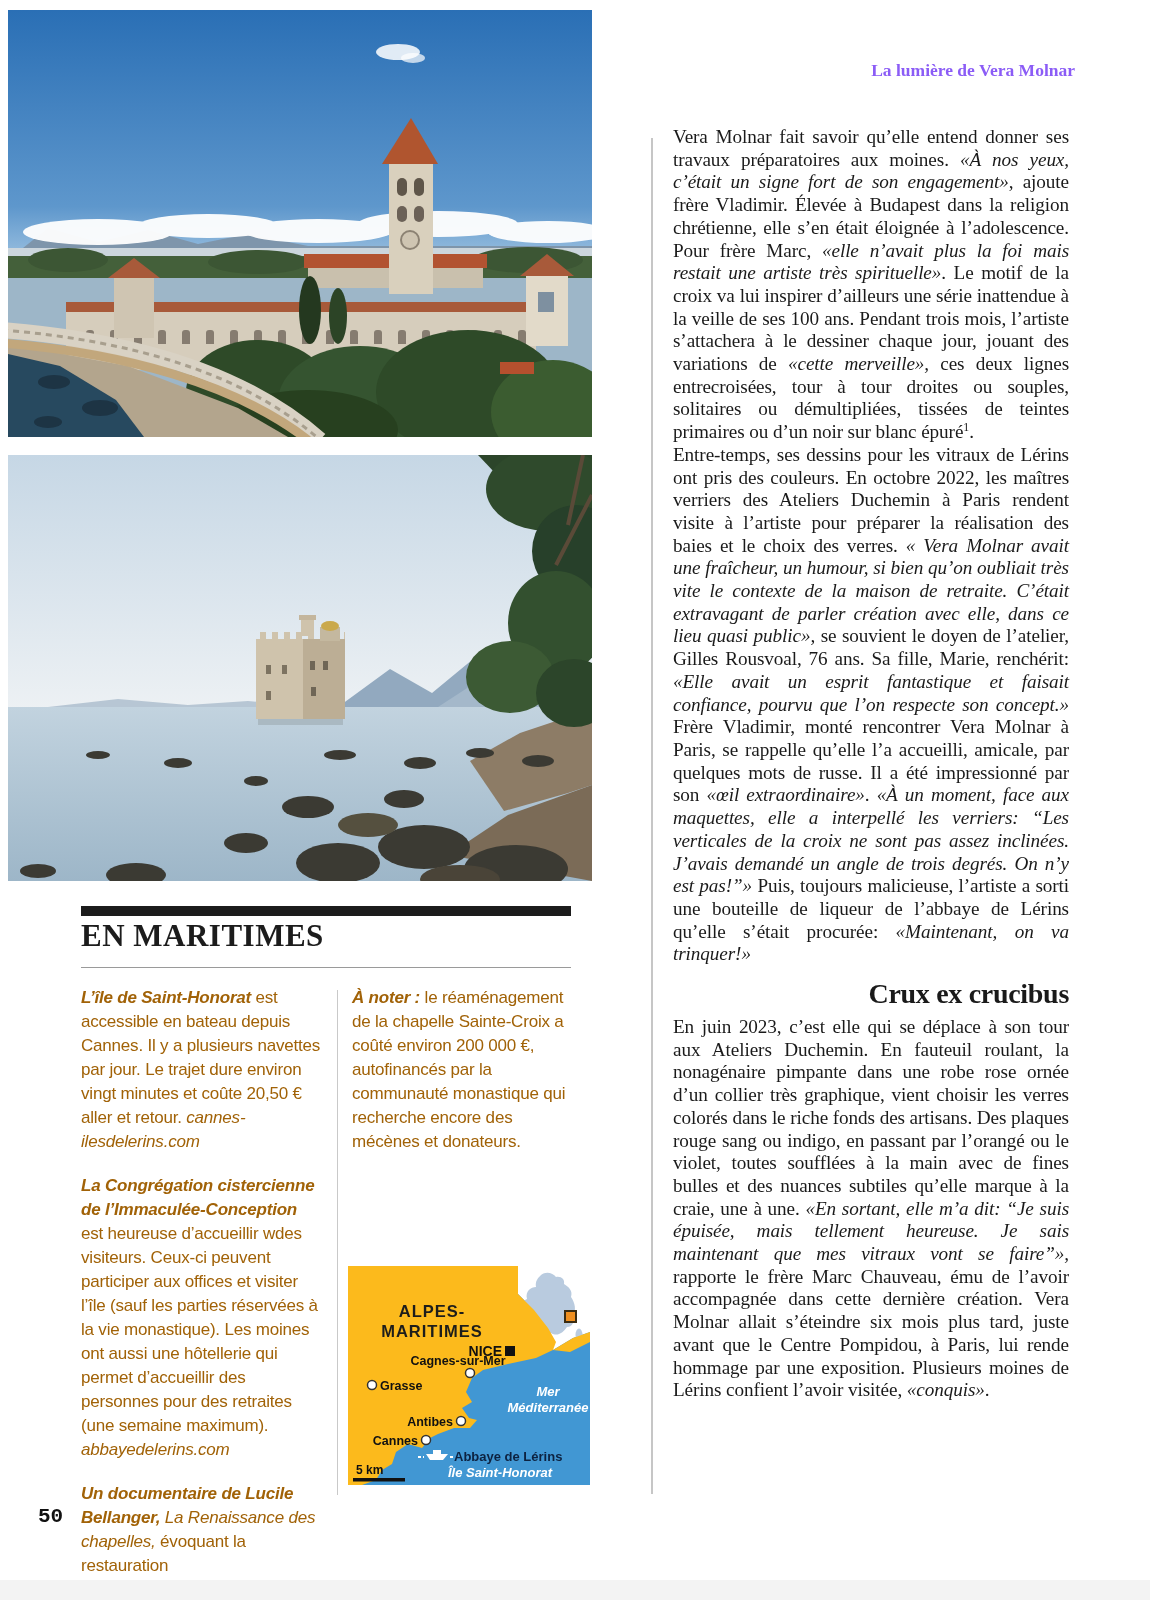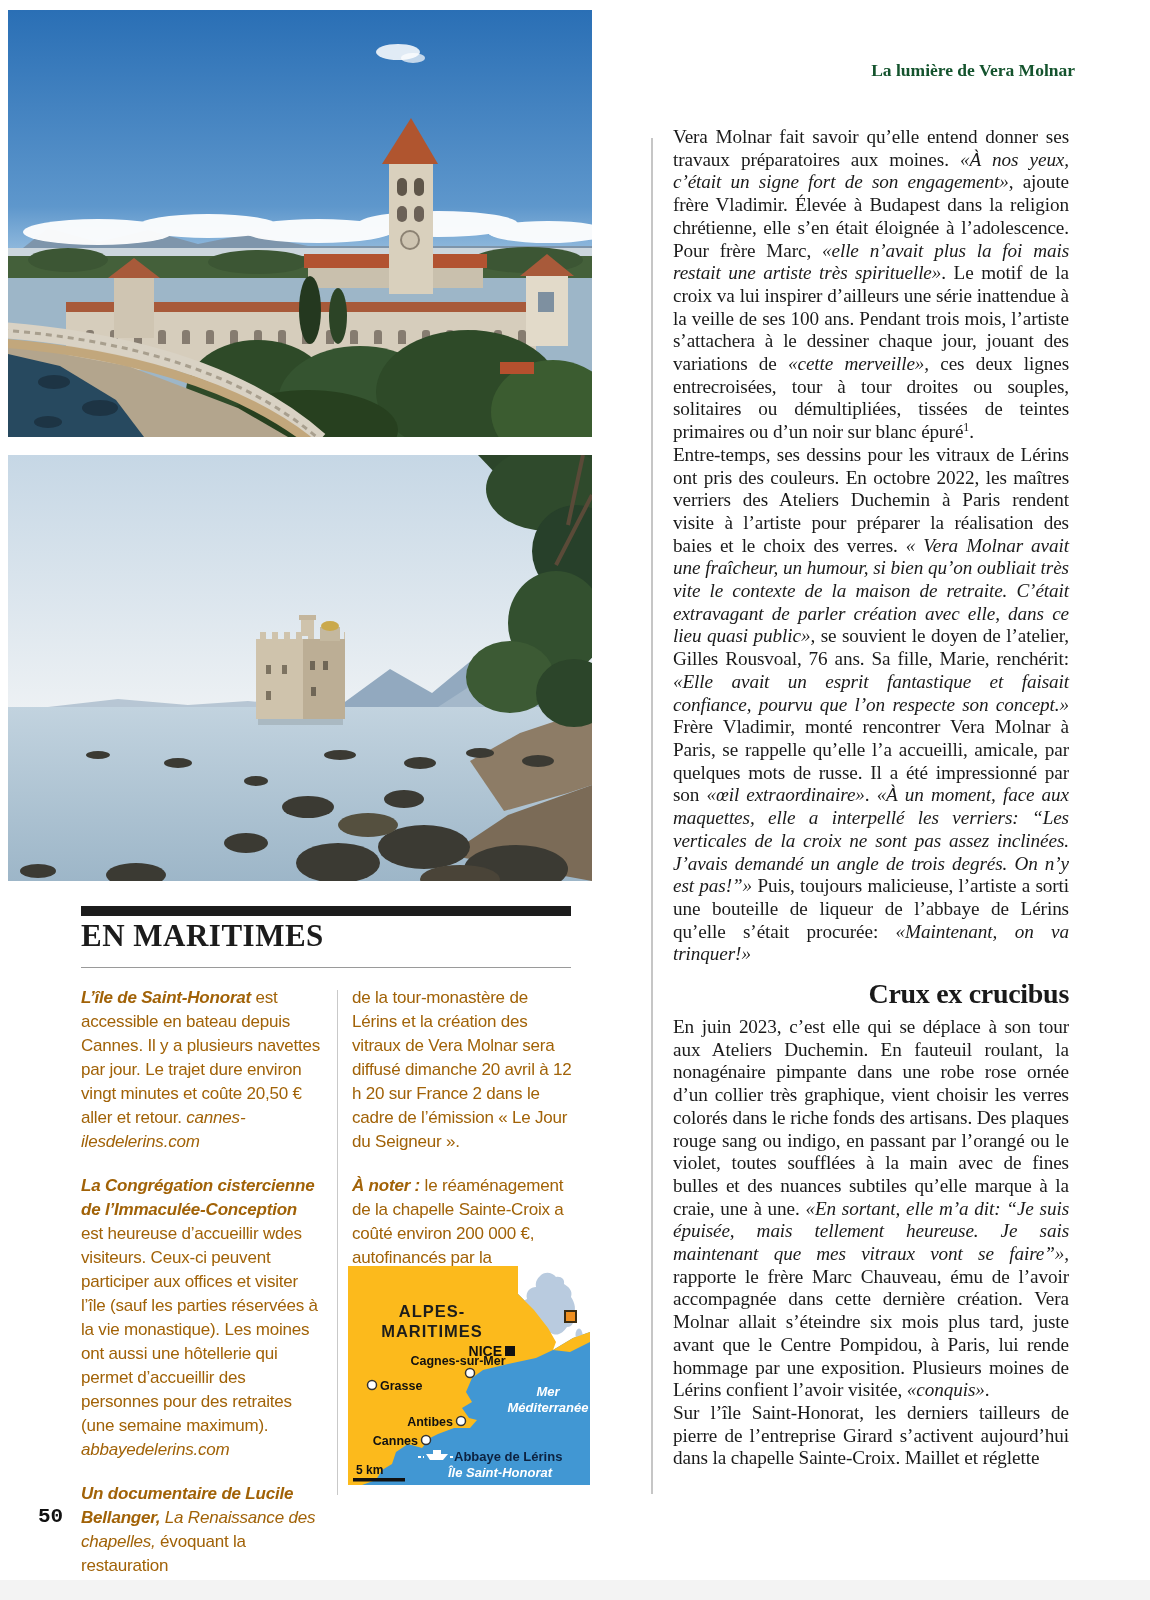--- a/index.html
+++ b/index.html
@@ -1,21 +1,21 @@
 <!DOCTYPE html>
 <html><head>
 <meta charset="utf-8">
 <style>
   html,body{margin:0;padding:0;background:#fff;}
   body{width:1150px;height:1600px;position:relative;overflow:hidden;
        font-family:"Liberation Serif",serif;color:#1a1a1a;}
   .abs{position:absolute;}
   
   .running-head{left:575px;top:60px;width:500px;text-align:right;
-    font-family:"Liberation Serif",serif;font-weight:bold;font-size:17.5px;color:#14532d;}
+    font-family:"Liberation Serif",serif;font-weight:bold;font-size:17.5px;color:#8b5cf6;}
   
   .photo{left:8px;width:584px;overflow:hidden;background:#9db6c8;}
   .photo svg{display:block;}
   
   .article-rule{left:651px;top:138px;width:2px;height:1356px;background:#c6c6c6;}
   .article{left:673px;top:126px;width:396px;font-size:19.2px;line-height:22.7px;
     text-align:justify;letter-spacing:-0.1px;}
   .article p{margin:0;}
   .article .it{font-style:italic;}
   .article sup{font-size:0.62em;vertical-align:super;line-height:0;}
@@ -191,36 +191,34 @@
   <ellipse cx="360" cy="370" rx="30" ry="12" fill="#55503f"></ellipse>
 </svg>
 </div>
 
 <div class="abs article-rule"></div>
 <div class="abs article">
   <p><span>Vera Molnar fait savoir qu’elle entend donner ses travaux préparatoires aux moines. </span><span class="it">«À nos yeux, c’était un signe fort de son engagement»</span><span>, ajoute frère Vladimir. Élevée à Budapest dans la religion chrétienne, elle s’en était éloignée à l’adolescence. Pour frère Marc, </span><span class="it">«elle n’avait plus la foi mais restait une artiste très spirituelle»</span><span>. Le motif de la croix va lui inspirer d’ailleurs une série inattendue à la veille de ses 100 ans. Pendant trois mois, l’artiste s’attachera à le dessiner chaque jour, jouant des variations de </span><span class="it">«cette merveille»,</span><span> ces deux lignes entrecroisées, tour à tour droites ou souples, solitaires ou démultipliées, tissées de teintes primaires ou d’un noir sur blanc épuré</span><sup>1</sup><span>.</span></p>
   <p><span>Entre-temps, ses dessins pour les vitraux de Lérins ont pris des couleurs. En octobre 2022, les maîtres verriers des Ateliers Duchemin à Paris rendent visite à l’artiste pour préparer la réalisation des baies et le choix des verres. </span><span class="it">« Vera Molnar avait une fraîcheur, un humour, si bien qu’on oubliait très vite le contexte de la maison de retraite. C’était extravagant de parler création avec elle, dans ce lieu quasi public»,</span><span> se souvient le doyen de l’atelier, Gilles Rousvoal, 76 ans. Sa fille, Marie, renchérit: </span><span class="it">«Elle avait un esprit fantastique et faisait confiance, pourvu que l’on respecte son concept.»</span><span> Frère Vladimir, monté rencontrer Vera Molnar à Paris, se rappelle qu’elle l’a accueilli, amicale, par quelques mots de russe. Il a été impressionné par son </span><span class="it">«œil extraordinaire»</span><span>. </span><span class="it">«À un moment, face aux maquettes, elle a interpellé les verriers: “Les verticales de la croix ne sont pas assez inclinées. J’avais demandé un angle de trois degrés. On n’y est pas!”»</span><span> Puis, toujours malicieuse, l’artiste a sorti une bouteille de liqueur de l’abbaye de Lérins qu’elle s’était procurée: </span><span class="it">«Maintenant, on va trinquer!»</span></p>
   <p class="subhead">Crux ex crucibus</p>
   <p><span>En juin 2023, c’est elle qui se déplace à son tour aux Ateliers Duchemin. En fauteuil roulant, la nonagénaire pimpante dans une robe rose ornée d’un collier très graphique, vient choisir les verres colorés dans le riche fonds des artisans. Des plaques rouge sang ou indigo, en passant par l’orangé ou le violet, toutes soufflées à la main avec de fines bulles et des nuances subtiles qu’elle marque à la craie, une à une. </span><span class="it">«En sortant, elle m’a dit: “Je suis épuisée, mais tellement heureuse. Je sais maintenant que mes vitraux vont se faire”»,</span><span> rapporte le frère Marc Chauveau, ému de l’avoir accompagnée dans cette dernière création. Vera Molnar allait s’éteindre six mois plus tard, juste avant que le Centre Pompidou, à Paris, lui rende hommage par une exposition. Plusieurs moines de Lérins confient l’avoir visitée, </span><span class="it">«conquis»</span><span>.</span></p>
-  <p><span>Sur l’île Saint-Honorat, les derniers tailleurs de pierre de l’entreprise Girard s’activent aujourd’hui dans la chapelle Sainte-Croix. Maillet et réglette</span></p>
 </div>
 
 <div class="abs ep-bar"></div>
 <div class="abs ep-title">EN MARITIMES</div>
 <div class="abs ep-rule"></div>
 <div class="abs ep-divider"></div>
 
 <div class="abs ep-col ep-col1">
   <p><span class="bi">L’île de Saint-Honorat</span><span> est accessible en bateau depuis Cannes. Il y a plusieurs navettes par jour. Le trajet dure environ vingt minutes et coûte 20,50 € aller et retour. </span><span class="it">cannes-ilesdelerins.com</span></p>
   <p><span class="bi">La Congrégation cistercienne de l’Immaculée-Conception</span><span> est heureuse d’accueillir wdes visiteurs. Ceux-ci peuvent participer aux offices et visiter l’île (sauf les parties réservées à la vie monastique). Les moines ont aussi une hôtellerie qui permet d’accueillir des personnes pour des retraites (une semaine maximum). </span><span class="it">abbayedelerins.com</span></p>
   <p><span class="bi">Un documentaire de Lucile Bellanger,</span><span> </span><span class="it">La Renaissance des chapelles,</span><span> évoquant la restauration</span></p>
 </div>
 
 <div class="abs ep-col ep-col2">
-  <p><span>de la tour-monastère de Lérins et la création des vitraux de Vera Molnar sera diffusé dimanche 20 avril à 12 h 20 sur France 2 dans le cadre de l’émission « Le Jour du Seigneur ».</span></p>
   <p><span class="bi">À noter :</span><span> le réaménagement de la chapelle Sainte-Croix a coûté environ 200 000 €, autofinancés par la communauté monastique qui recherche encore des mécènes et donateurs.</span></p>
 </div>
 
 <div class="abs map">
 <svg width="242" height="219" viewBox="0 0 242 219">
   <rect width="242" height="219" fill="#4197d3"></rect>
   <polygon points="170,0 242,0 242,66 225,72 205,84 200,62 186,44 170,28" fill="#ffffff"></polygon>
 
   <g>
     <path d="M193,9 C198,5 205,7 208,11 C213,10 217,13 216,18 C221,21 225,25 223,31 C227,37 229,45 224,49 C227,55 225,61 219,61 C215,67 209,71 203,67 C197,71 189,67 187,61 C181,59 177,53 179,47 C173,43 173,35 179,33 C177,25 183,21 188,21 C187,15 190,12 193,9 Z" fill="#b9cbdf"></path>

